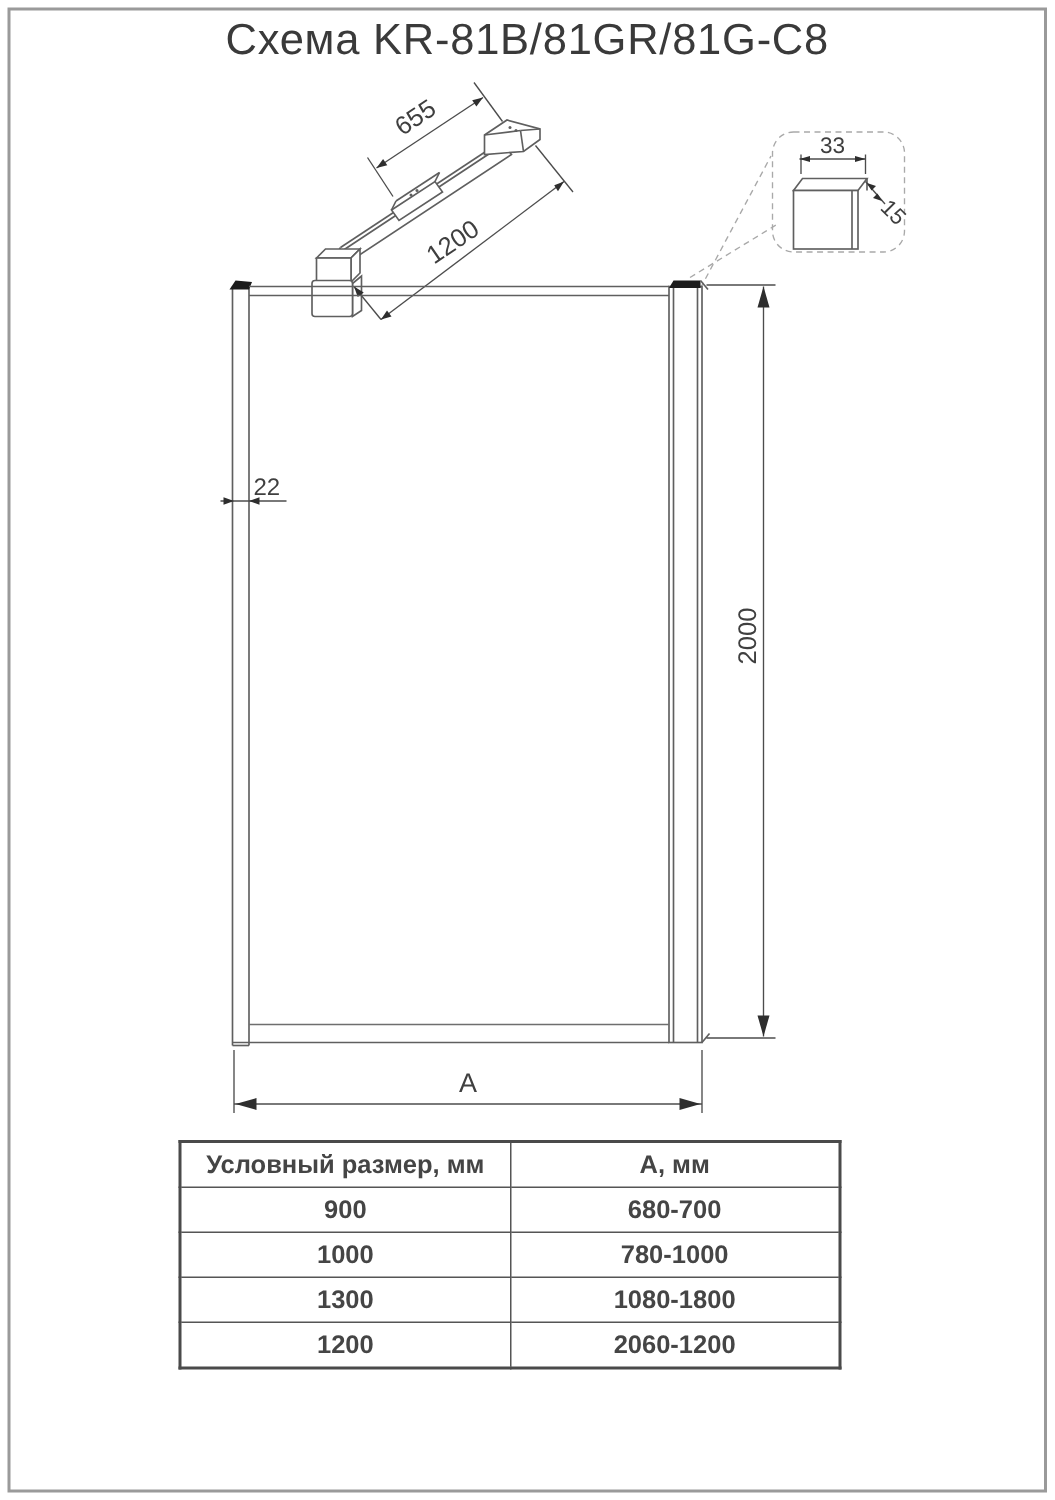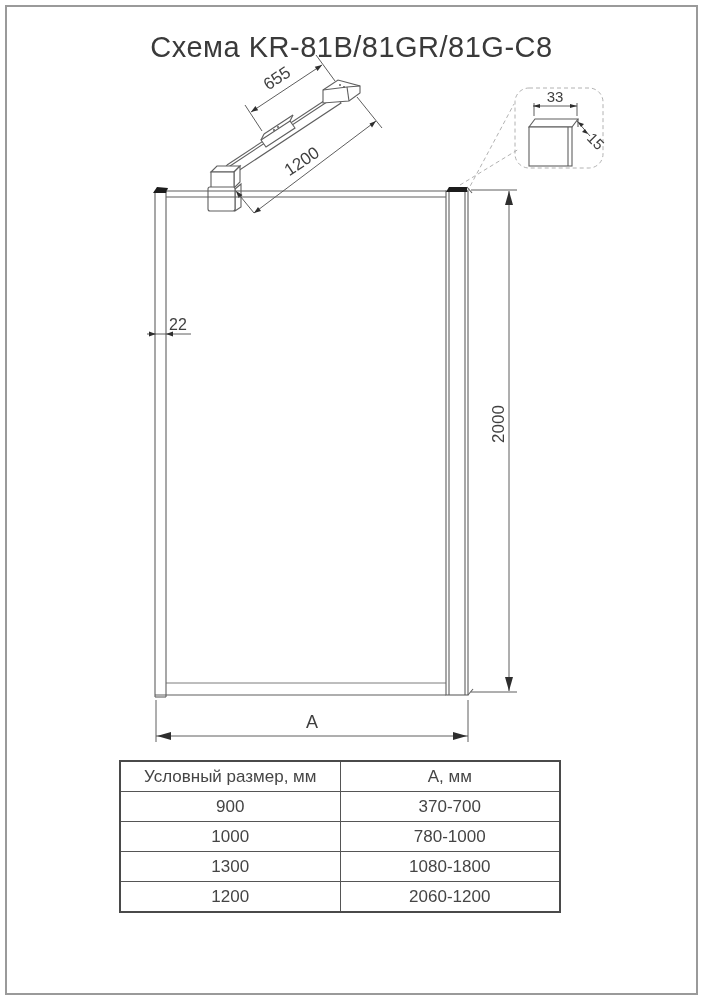--- a/index.html
+++ b/index.html
@@ -6,39 +6,39 @@
   #page{
     position:relative;width:703px;height:1000px;background:#ffffff;
     font-family:"Liberation Sans", sans-serif;overflow:hidden;
   }
   #frame{
     position:absolute;left:5px;top:5px;right:5px;bottom:5px;
     border:2px solid #9a9a9a;pointer-events:none;
   }
   #title{
     position:absolute;left:0;top:11px;width:100%;
-    text-align:center;font-size:29px;color:#3a3a3a;letter-spacing:0.5px;margin-top:20px;
+    text-align:center;font-size:29px;color:#3a3a3a;letter-spacing:0.5px;
   }
   #schematic{position:absolute;left:0;top:0;}
   svg text{fill:#3f3f3f;font-family:"Liberation Sans", sans-serif;}
   .geo{stroke:#5f5f5f;stroke-width:1.1;fill:none;}
   .geow{stroke:#5f5f5f;stroke-width:1.1;fill:#ffffff;}
   .thin{stroke:#6e6e6e;stroke-width:0.9;fill:none;}
   .dim{stroke:#4c4c4c;stroke-width:0.9;fill:none;}
   .dash{stroke:#a9a9a9;stroke-width:0.9;fill:none;stroke-dasharray:4 3;}
   .arr{fill:#2e2e2e;stroke:none;}
   .cap{fill:#1c1c1c;stroke:none;}
   .dot{fill:#5f5f5f;stroke:none;}
   #size-table{
     position:absolute;left:119px;top:760px;width:442px;
     border-collapse:collapse;table-layout:fixed;
   }
   #size-table td{
     border:1px solid #555;height:29px;text-align:center;vertical-align:middle;
-    font-size:17px;color:#454545;padding:0;
+    font-size:17px;color:#454545;padding:0;font-weight:bold;
   }
   #size-table{border:2px solid #4a4a4a;}
 </style>
 </head>
 <body>
 
 <div id="page">
   <div id="frame"></div>
   <div id="title">Схема KR-81B/81GR/81G-C8</div>
 
@@ -168,21 +168,21 @@
   </svg>
 
   <table id="size-table">
     <tbody>
       <tr>
         <td>Условный размер, мм</td>
         <td>А, мм</td>
       </tr>
       <tr>
         <td>900</td>
-        <td>370-700</td>
+        <td>680-700</td>
       </tr>
       <tr>
         <td>1000</td>
         <td>780-1000</td>
       </tr>
       <tr>
         <td>1300</td>
         <td>1080-1800</td>
       </tr>
       <tr>

